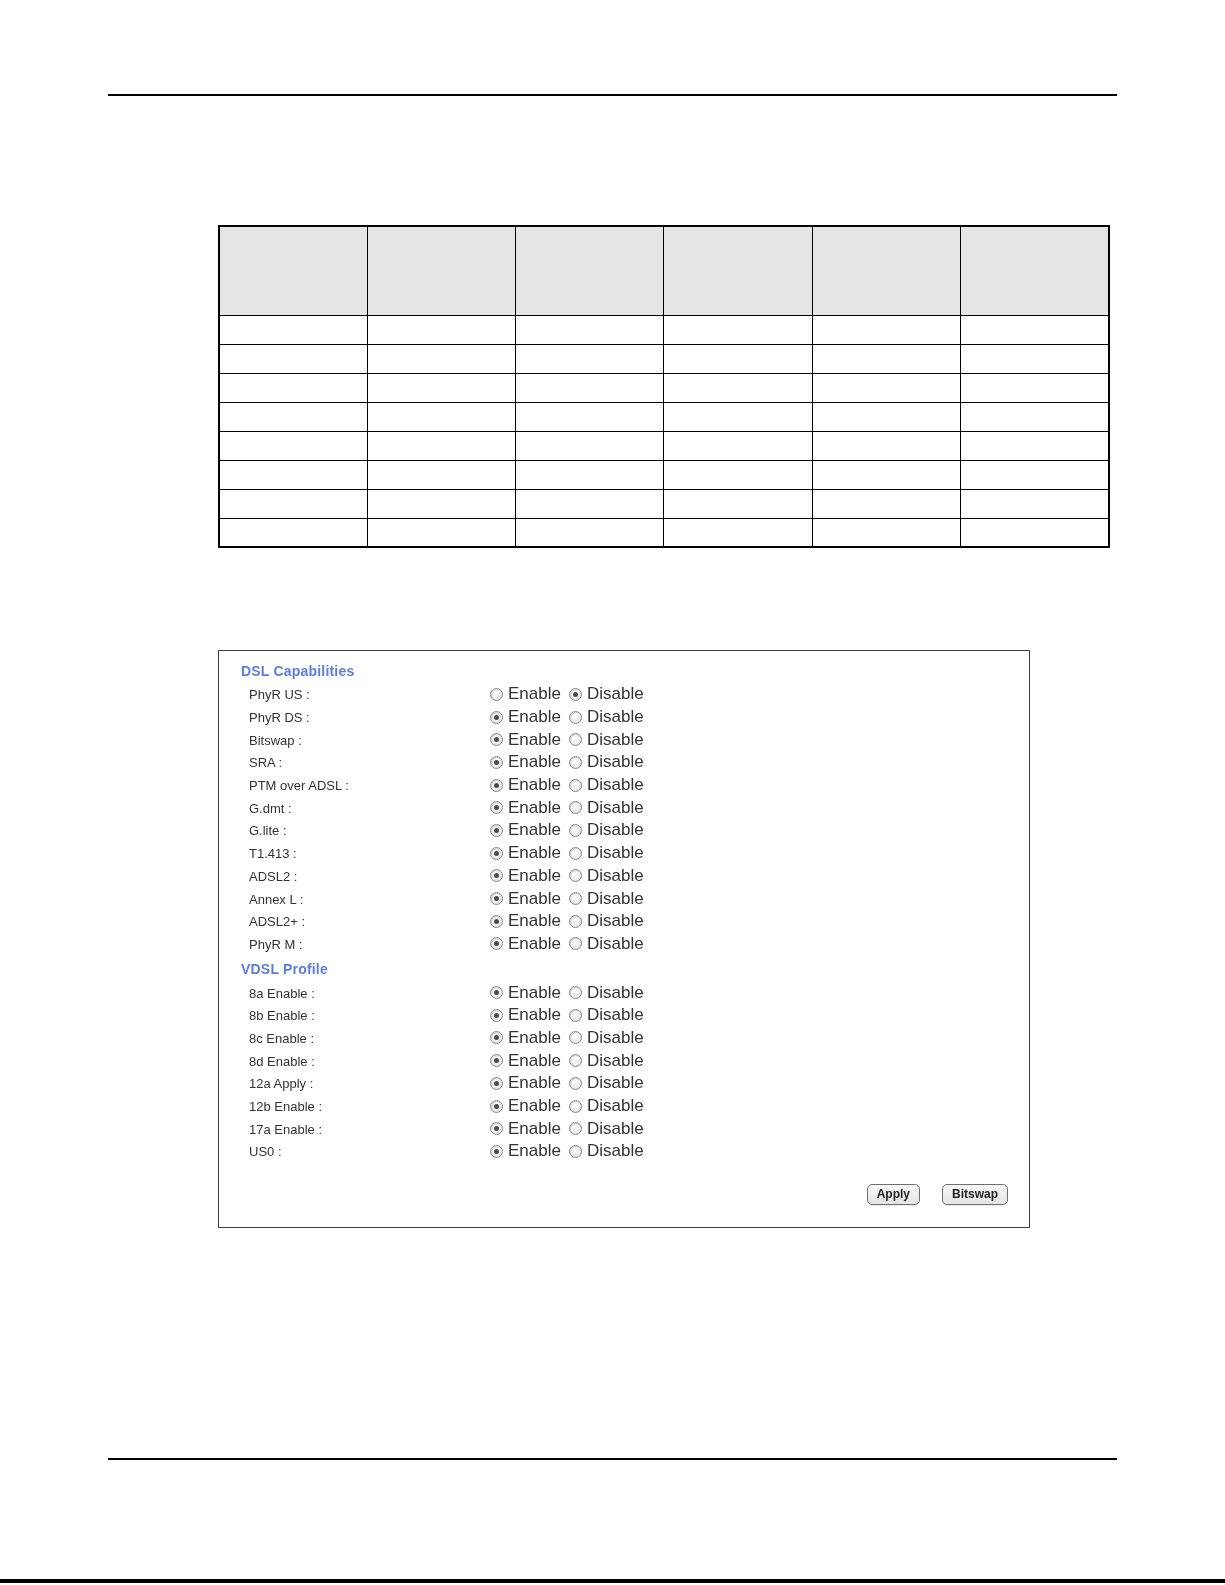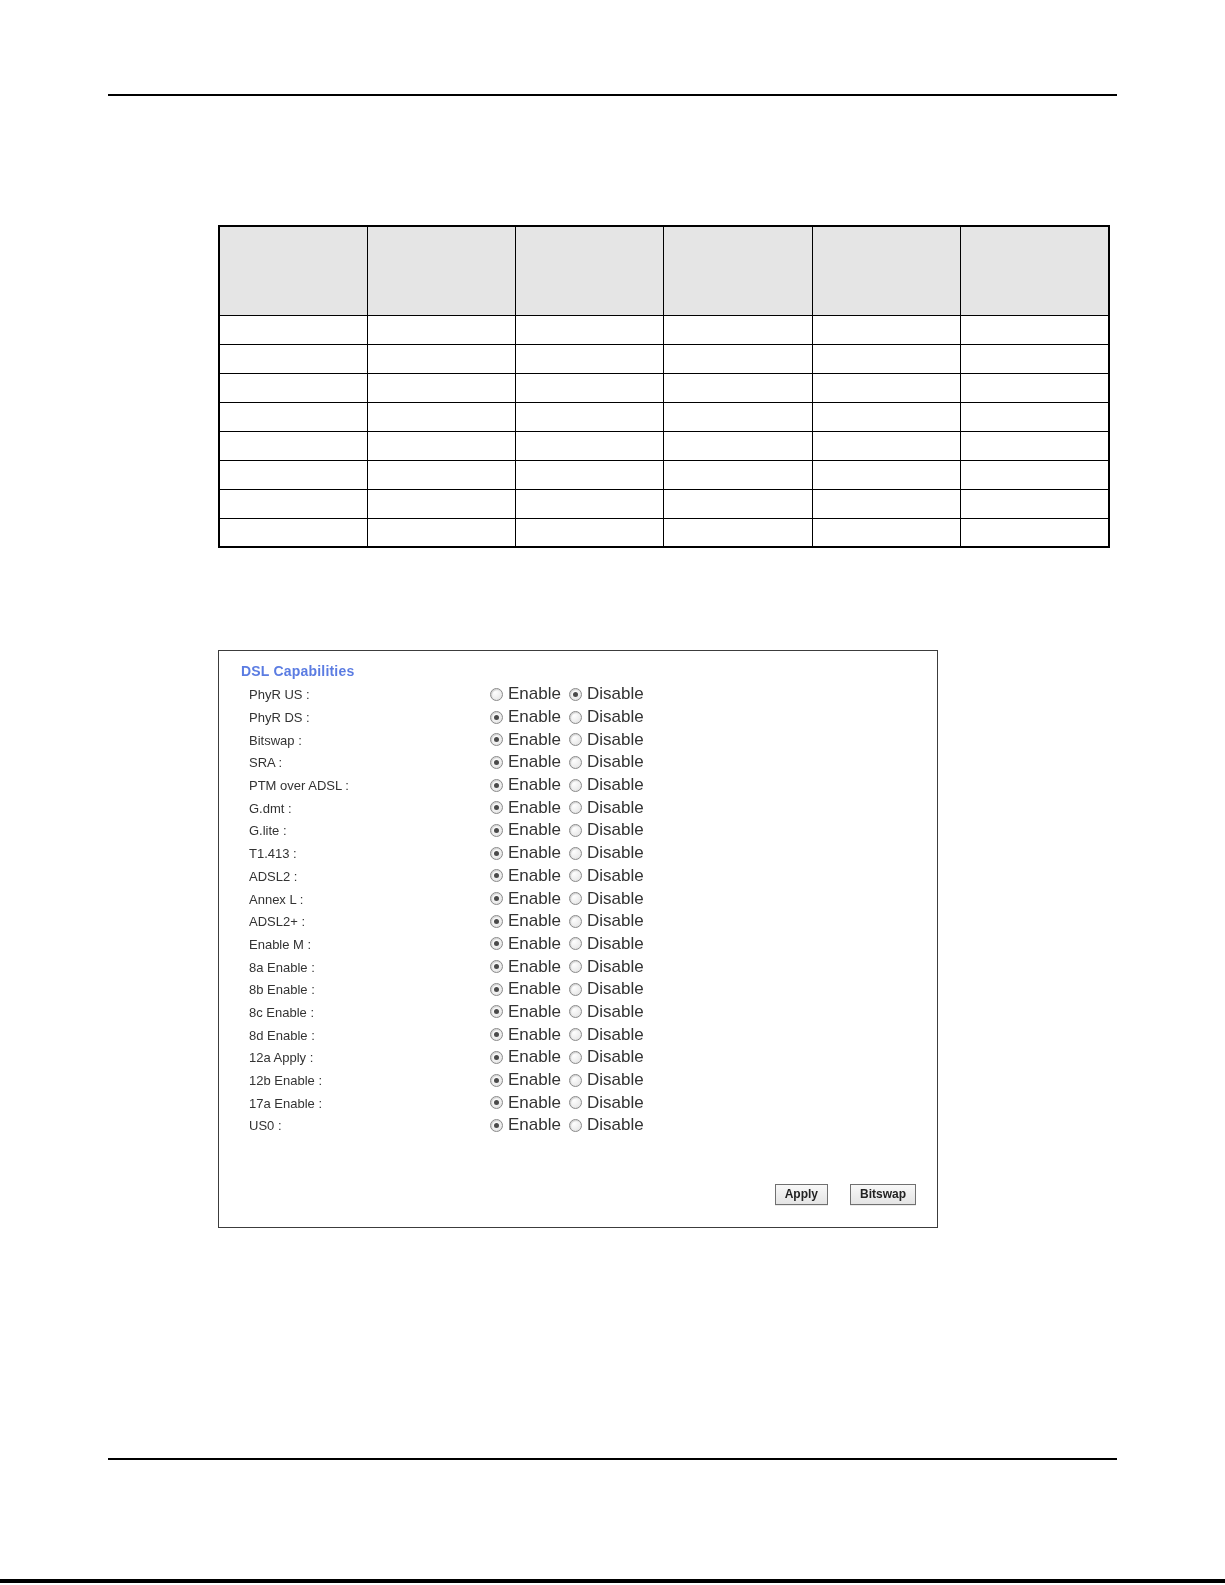--- a/index.html
+++ b/index.html
@@ -47,21 +47,21 @@
   }
   table.placeholder td{
     height:29px;
     background:#fff;
   }
 
   
   .panel{
     position:absolute;
     left:218px;top:650px;
-    width:720px;height:578px;
+    width:812px;height:578px;
     border:1px solid #3c3c3c;
     background:#ffffff;
   }
   .form-area{padding-top:10px;}
   .section-heading{
     margin:4px 0 2px 22px;
     height:20px;
     line-height:20px;
     font-size:14px;
     font-weight:bold;
@@ -123,21 +123,21 @@
     gap:22px;
   }
   .btn{
     font-family:"Liberation Sans", sans-serif;
     font-size:12px;
     font-weight:bold;
     color:#222;
     padding:2px 9px 3px 9px;
     background:linear-gradient(#f8f8f8,#e4e4e4);
     border:1px solid #707070;
-    border-radius:0;
+    border-radius:5px;
     box-shadow:0 1px 0 rgba(0,0,0,0.08);
     cursor:pointer;
   }
 </style>
 </head>
 <body>
 
 <div class="page">
 
   <div class="rule top"></div>
@@ -363,32 +363,33 @@
               <span class="radio checked"></span>
               <span class="radio-label">Enable</span>
             </span>
             <span class="radio-option">
               <span class="radio"></span>
               <span class="radio-label">Disable</span>
             </span>
           </span>
         </div>
         <div class="form-row">
-          <span class="row-label">Enable M :</span>
-          <span class="radio-group">
-            <span class="radio-option">
-              <span class="radio checked"></span>
-              <span class="radio-label">Enable</span>
-            </span>
-            <span class="radio-option">
-              <span class="radio"></span>
-              <span class="radio-label">Disable</span>
-            </span>
-          </span>
-        </div>
+          <span class="row-label">PhyR M :</span>
+          <span class="radio-group">
+            <span class="radio-option">
+              <span class="radio checked"></span>
+              <span class="radio-label">Enable</span>
+            </span>
+            <span class="radio-option">
+              <span class="radio"></span>
+              <span class="radio-label">Disable</span>
+            </span>
+          </span>
+        </div>
+        <div class="section-heading">VDSL Profile</div>
         <div class="form-row">
           <span class="row-label">8a Enable :</span>
           <span class="radio-group">
             <span class="radio-option">
               <span class="radio checked"></span>
               <span class="radio-label">Enable</span>
             </span>
             <span class="radio-option">
               <span class="radio"></span>
               <span class="radio-label">Disable</span>

